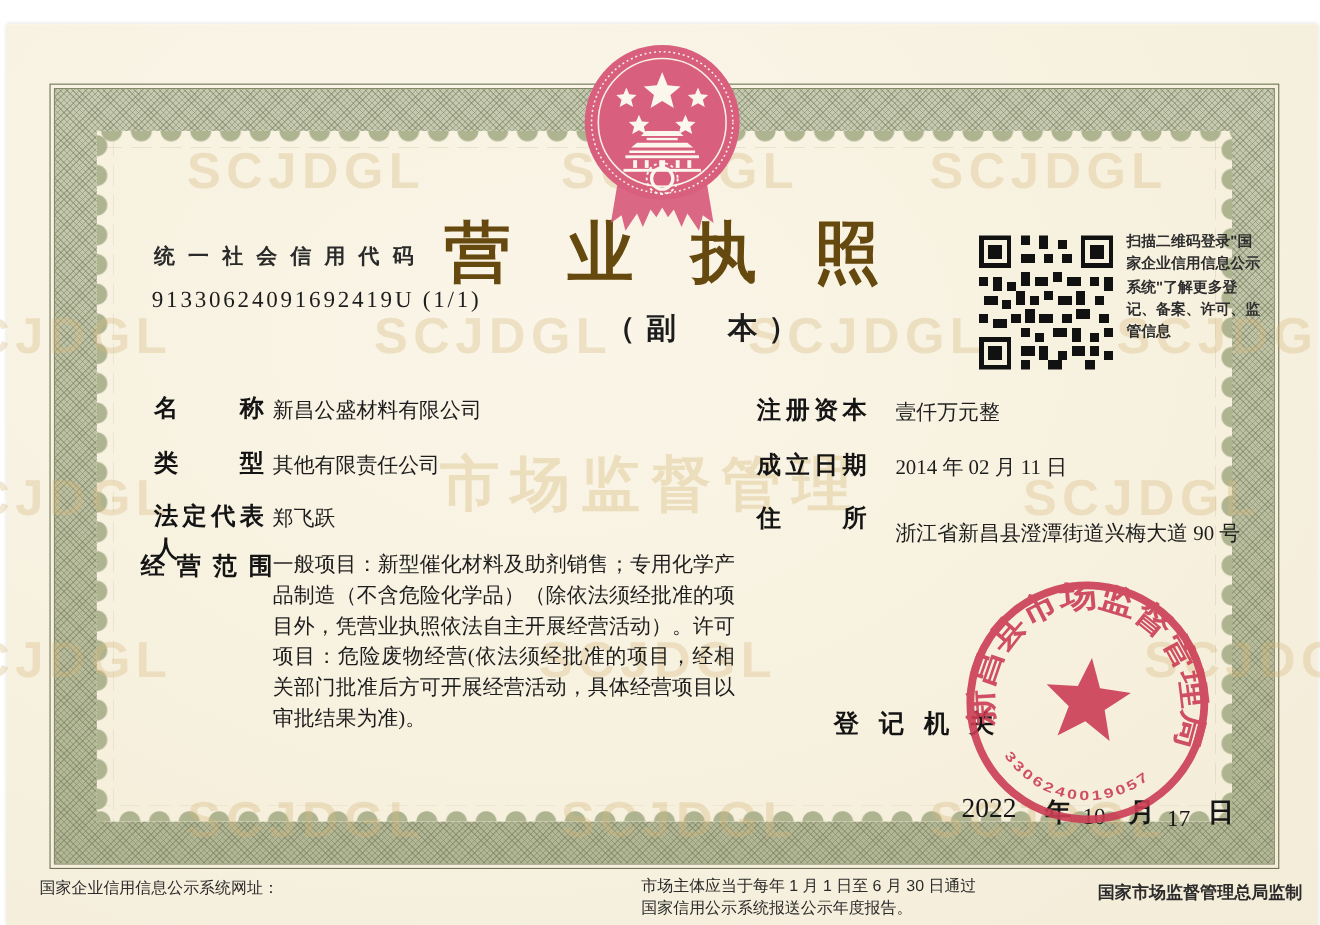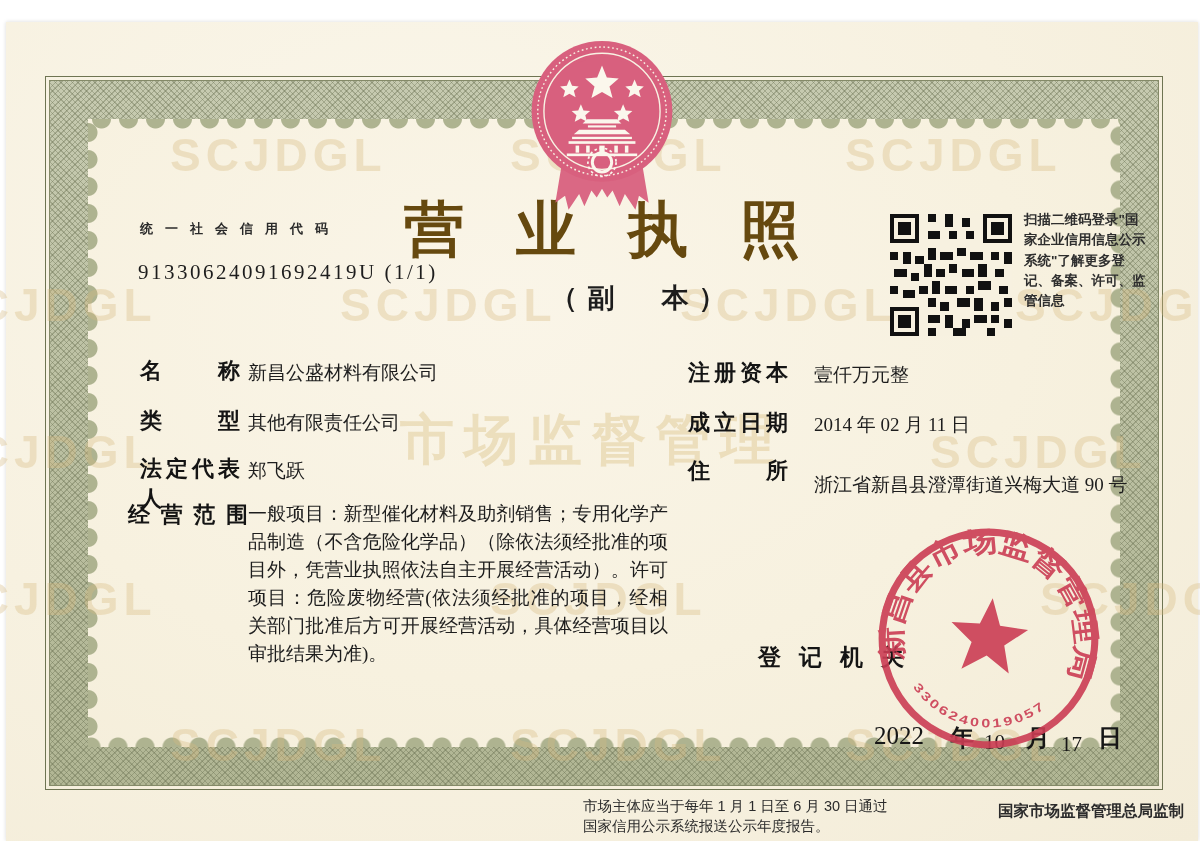--- a/index.html
+++ b/index.html
@@ -27,21 +27,21 @@
     background-size:15px 27px;background-repeat:repeat-y;}
   .sc-right{top:0;bottom:0;right:0;width:15px;
     background:radial-gradient(circle at 15px 50%, #aeb390 0 9px, rgba(0,0,0,0) 10px);
     background-size:15px 27px;background-repeat:repeat-y;background-position:right;}
   
   .wm{position:absolute;font-family:"Liberation Sans","DejaVu Sans",sans-serif;font-weight:bold;
     font-size:46px;letter-spacing:5px;color:rgba(214,186,125,.34);white-space:nowrap;pointer-events:none;}
   .wm-center{position:absolute;left:394px;top:382px;font-size:54px;letter-spacing:10px;font-weight:bold;
     color:rgba(219,193,134,.42);white-space:nowrap;pointer-events:none;text-align:center;}
   
-  .code-label{position:absolute;left:134px;top:198px;font-size:13px;letter-spacing:12px;color:#2a2a2a;font-weight:bold;}
+  .code-label{position:absolute;left:134px;top:198px;font-size:19px;letter-spacing:12px;color:#2a2a2a;font-weight:bold;}
   .code-value{position:absolute;left:132px;top:238px;font-size:21px;letter-spacing:2.5px;color:#1d1d1d;}
   .title{position:absolute;left:0;width:100%;top:168px;text-align:center;font-size:60px;font-weight:bold;
     color:#66490f;letter-spacing:52px;text-indent:52px;
     text-shadow:1px 1px 0 #a9842e, -1px -1px 0 #caa câ€‹43a;}
   .subtitle{position:absolute;left:0;width:100%;top:258px;text-align:center;font-size:27px;color:#1c1c1c;
     letter-spacing:10px;text-indent:10px;font-weight:bold;padding-left:36px;}
   .qr{position:absolute;left:884px;top:192px;width:122px;height:122px;}
   .qr-caption{position:absolute;left:1018px;top:188px;width:122px;font-size:13.5px;line-height:1.5;
     color:#2e2e2e;font-weight:bold;font-family:"Liberation Sans","DejaVu Sans",sans-serif;}
   
@@ -237,19 +237,20 @@
       <polygon fill="#cb3d54" points="117,77 127,103.2 155,104.6 133.2,122.3 140.5,149.4 117,134 93.5,149.4 100.8,122.3 79,104.6 107,103.2"></polygon>
       <text font-size="28" font-weight="bold" fill="#cb3d54" font-family="'Liberation Serif',serif">
         <textPath href="#sealTitleArc" startOffset="0" textLength="330" lengthAdjust="spacingAndGlyphs">新昌县市场监督管理局</textPath>
       </text>
       <text font-size="12" font-weight="bold" fill="#cb3d54" font-family="'Liberation Sans',sans-serif" letter-spacing="2">
         <textPath href="#sealCodeArc" startOffset="8" textLength="150" lengthAdjust="spacingAndGlyphs">3306240019057</textPath>
       </text>
     </g>
   </svg>
 
+  <div class="footer-item ft-left">国家企业信用信息公示系统网址：</div>
   <div class="footer-item ft-mid">
     <div>市场主体应当于每年 1 月 1 日至 6 月 30 日通过</div>
     <div>国家信用公示系统报送公示年度报告。</div>
   </div>
   <div class="footer-item ft-right">国家市场监督管理总局监制</div>
 
 </div>
 
 </body></html>

